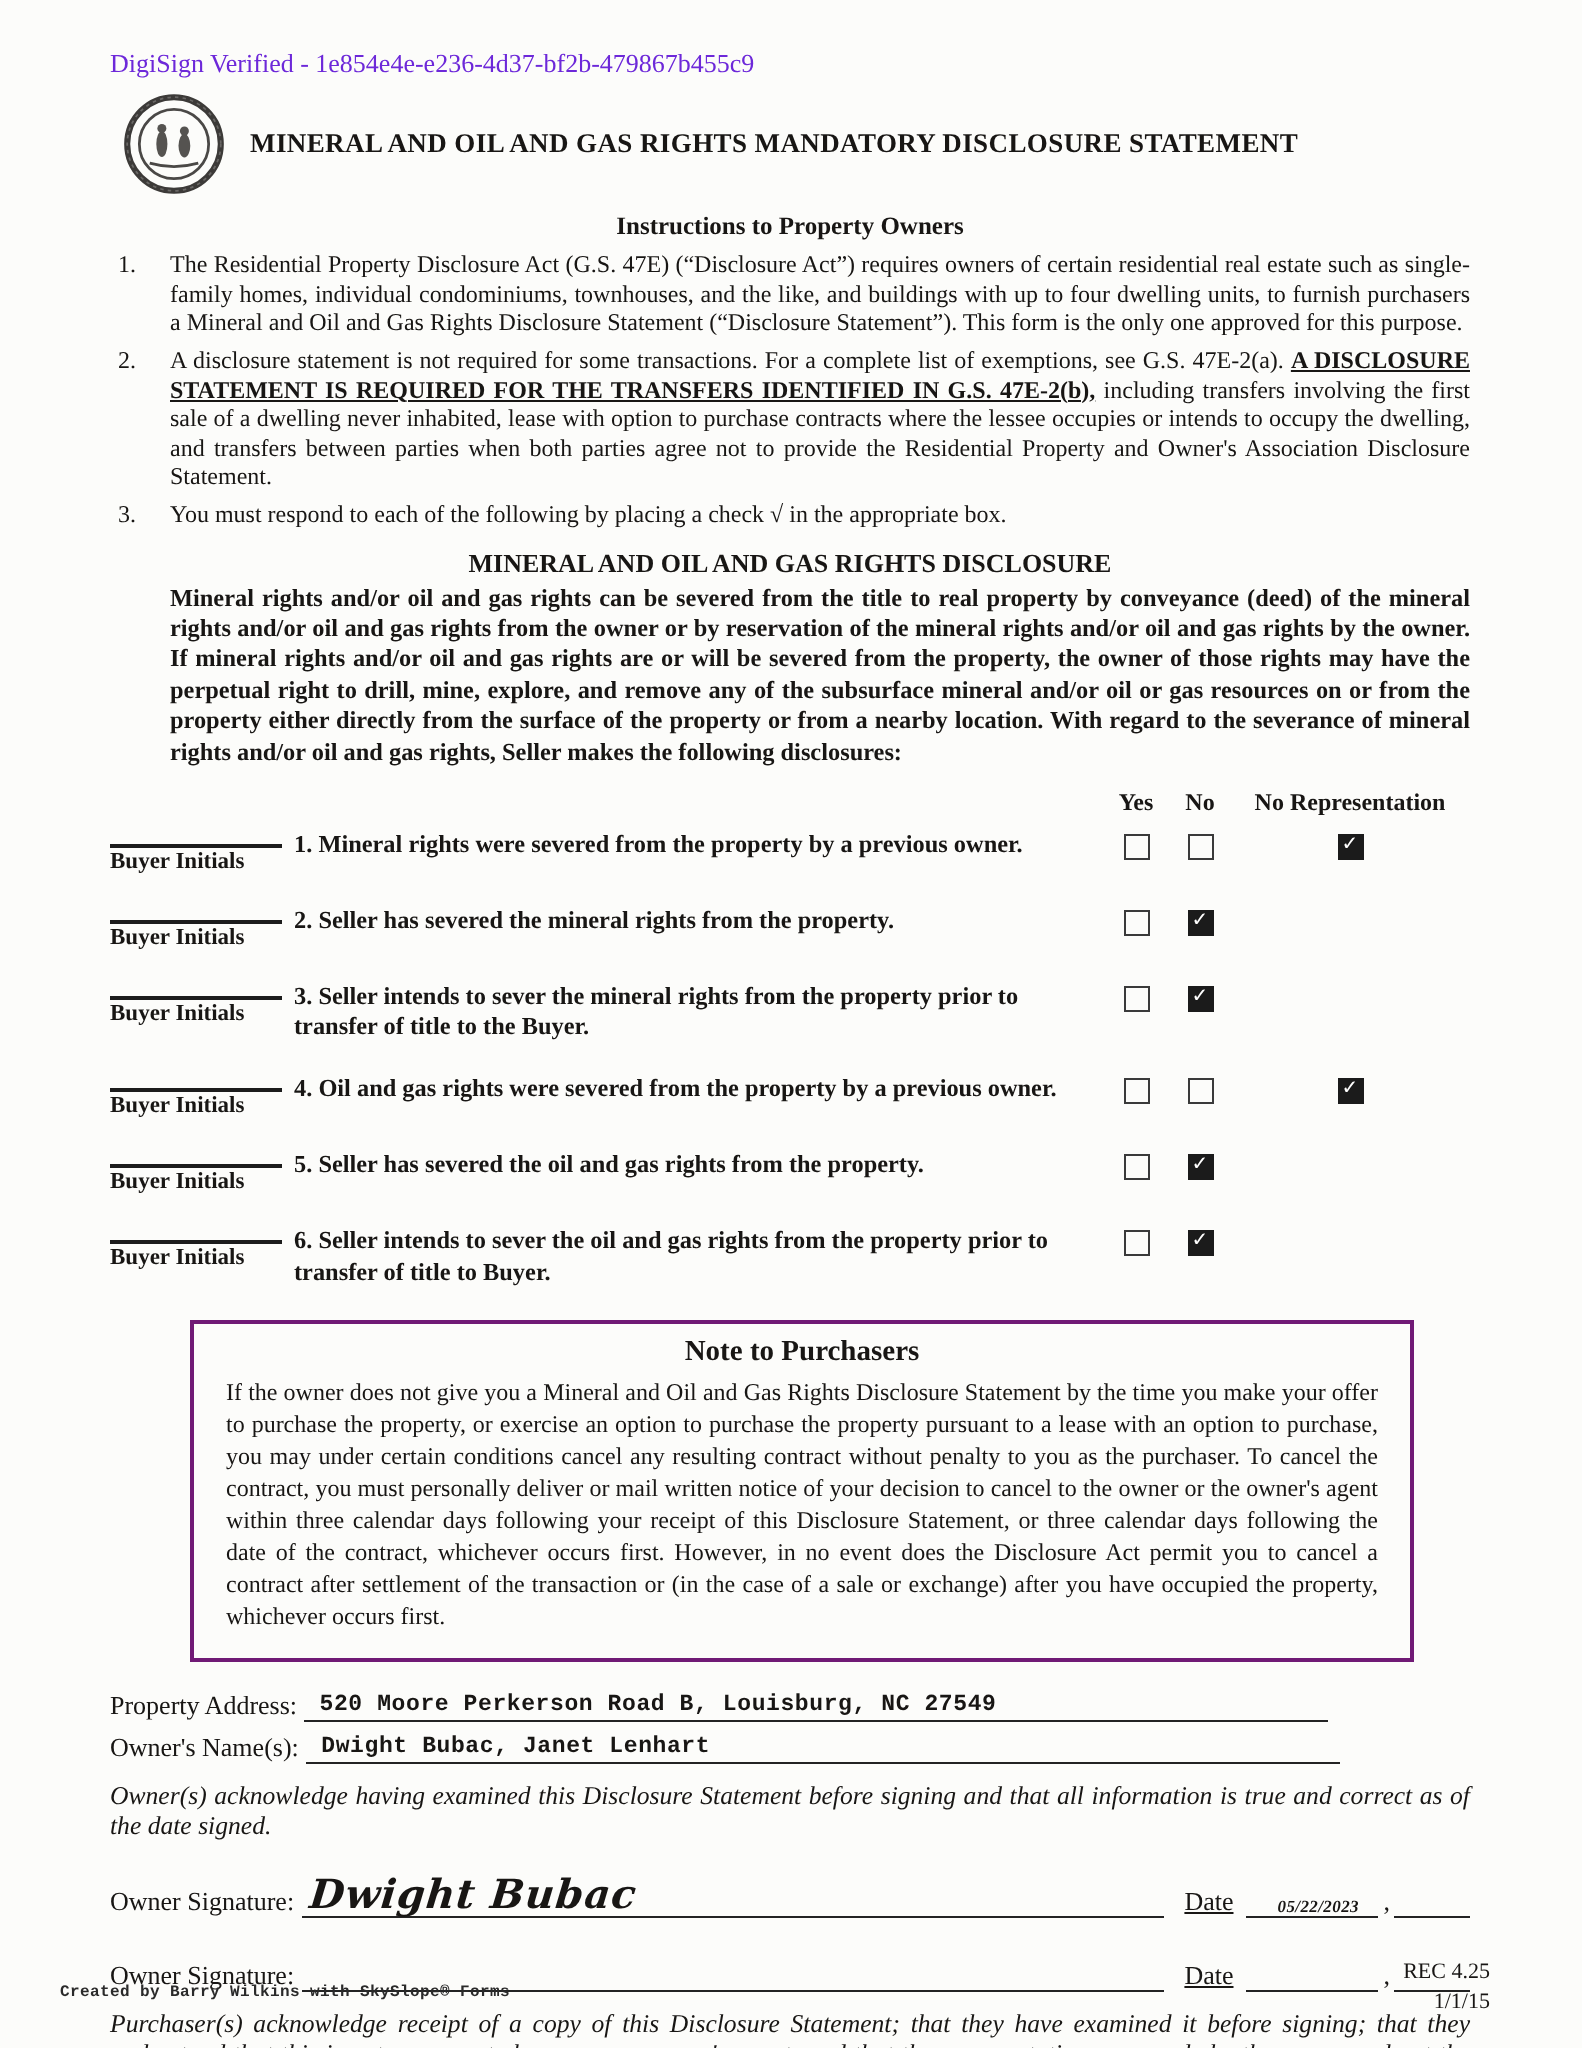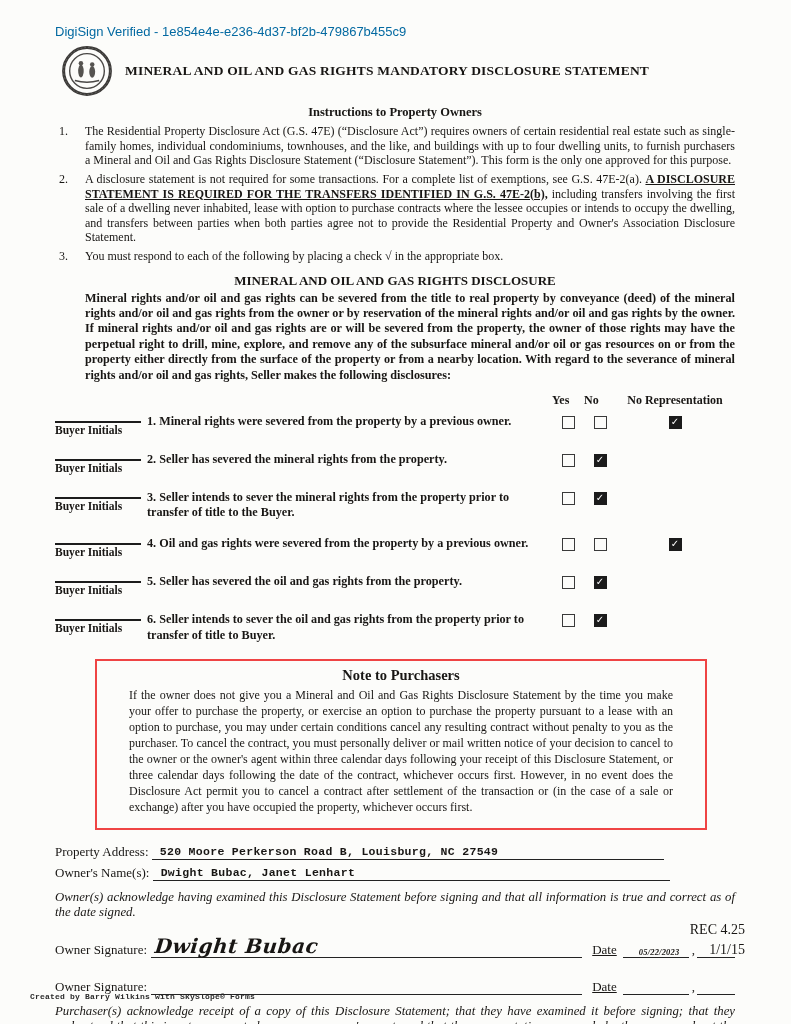--- a/index.html
+++ b/index.html
@@ -2,52 +2,52 @@
 <html><head>
 <meta charset="utf-8">
 <style>
   html,body{margin:0;padding:0;background:#d9d9d9;}
   .page{
     width:791px;height:1024px;background:#fcfcfa;position:relative;
     box-sizing:border-box;padding:24px 56px 0 55px;overflow:hidden;
     color:#181614;font-family:"Liberation Serif","DejaVu Serif",serif;
   }
   .digisign{
-    font-family:Liberation Sans, sans-serif;
-    font-size:13px;color:#0369a1;margin-bottom:6px;
+    font-family:Liberation Serif, serif;
+    font-size:13px;color:#6d28d9;margin-bottom:6px;
   }
   .hdr{display:flex;align-items:center;margin-left:6px;}
   .seal{width:52px;height:52px;flex:0 0 auto;}
   .hdr-titles{margin-left:12px;font-weight:bold;font-size:13.5px;line-height:1.55;letter-spacing:.2px;}
   .instr-head{text-align:center;font-weight:bold;font-size:12.5px;margin-top:8px;margin-bottom:2px;}
   .instr-item{display:flex;margin-top:4px;font-size:12px;line-height:1.22;}
   .instr-num{width:26px;flex:0 0 auto;padding-left:4px;}
   .instr-text{flex:1;text-align:justify;}
   .bold-underline{font-weight:bold;text-decoration:underline;}
   .sec-head{text-align:center;font-weight:bold;font-size:13px;margin-top:9px;margin-bottom:2px;}
   .disc-para{margin-left:30px;font-weight:bold;font-size:12.2px;line-height:1.26;text-align:justify;}
   .tbl{margin-top:10px;}
   .tbl-headrow{display:flex;font-weight:bold;font-size:12px;margin-bottom:6px;}
   .tbl-row{display:flex;align-items:flex-start;margin-bottom:16px;}
   .col-initials{width:92px;flex:0 0 auto;margin-top:7px;}
   .initials-line{border-top:2px solid #1c1c1c;width:86px;}
   .initials-label{font-size:11.5px;font-weight:bold;padding-top:1px;}
   .col-q{width:405px;flex:0 0 auto;font-weight:bold;font-size:12.2px;line-height:1.25;padding-right:6px;box-sizing:border-box;}
   .col-yes,.col-no{width:32px;flex:0 0 auto;display:flex;justify-content:center;padding-top:2px;}
   .col-norep{width:118px;flex:0 0 auto;display:flex;justify-content:center;padding-top:2px;}
-  .hd-yes,.hd-no{width:32px;text-align:left;}
+  .hd-yes,.hd-no{width:32px;text-align:center;}
   .hd-norep{width:118px;text-align:center;white-space:nowrap;}
   .hd-spacer{width:497px;flex:0 0 auto;}
   .cbx{
     width:13px;height:13px;border:1.6px solid #3a3a3a;box-sizing:border-box;
     font-size:10px;line-height:10px;text-align:center;color:transparent;background:#fcfcfa;
   }
   .cbx.checked{background:#1b1b1b;border-color:#1b1b1b;color:#fff;}
   .notebox{
-    margin:14px 28px 0 40px;border:2px solid #ef4444;padding:6px 32px 12px;
+    margin:14px 28px 0 40px;border:2px solid #701a75;padding:6px 16px 12px;
   }
   .note-title{text-align:center;font-weight:bold;font-size:14.5px;margin-bottom:4px;}
   .note-body{font-size:12px;line-height:1.33;text-align:justify;}
   .fields{margin-top:14px;font-size:13px;}
   .frow{margin-top:5px;white-space:nowrap;}
   .typed{
     font-family:"Liberation Mono","DejaVu Sans Mono",monospace;
     font-weight:bold;font-size:11.5px;letter-spacing:.3px;
     display:inline-block;border-bottom:1.5px solid #232323;
     padding:0 4px 1px 8px;vertical-align:bottom;
@@ -63,21 +63,21 @@
     font-size:20px;letter-spacing:.5px;transform:skewX(-6deg);white-space:nowrap;
   }
   .date-label{margin-left:10px;text-decoration:underline;}
   .date-line{width:66px;border-bottom:1.5px solid #232323;margin-left:6px;position:relative;height:16px;}
   .date-script{
     position:absolute;left:16px;bottom:0;font-size:8.5px;font-weight:bold;font-style:italic;
     letter-spacing:.2px;white-space:nowrap;
   }
   .comma{margin:0 2px 0 3px;}
   .date-line2{width:38px;border-bottom:1.5px solid #232323;height:16px;}
-  .footer-right{position:absolute;right:46px;top:920px;text-align:right;font-size:14px;line-height:1.4;}
+  .footer-right{position:absolute;right:46px;top:979px;text-align:right;font-size:11px;line-height:1.4;}
   .created-by{
     position:absolute;left:30px;top:992px;
     font-family:"Liberation Mono","DejaVu Sans Mono",monospace;
     font-size:8px;font-weight:bold;letter-spacing:.2px;color:#2a2a2a;
   }
 </style>
 </head>
 <body>
 
 <div class="page">

